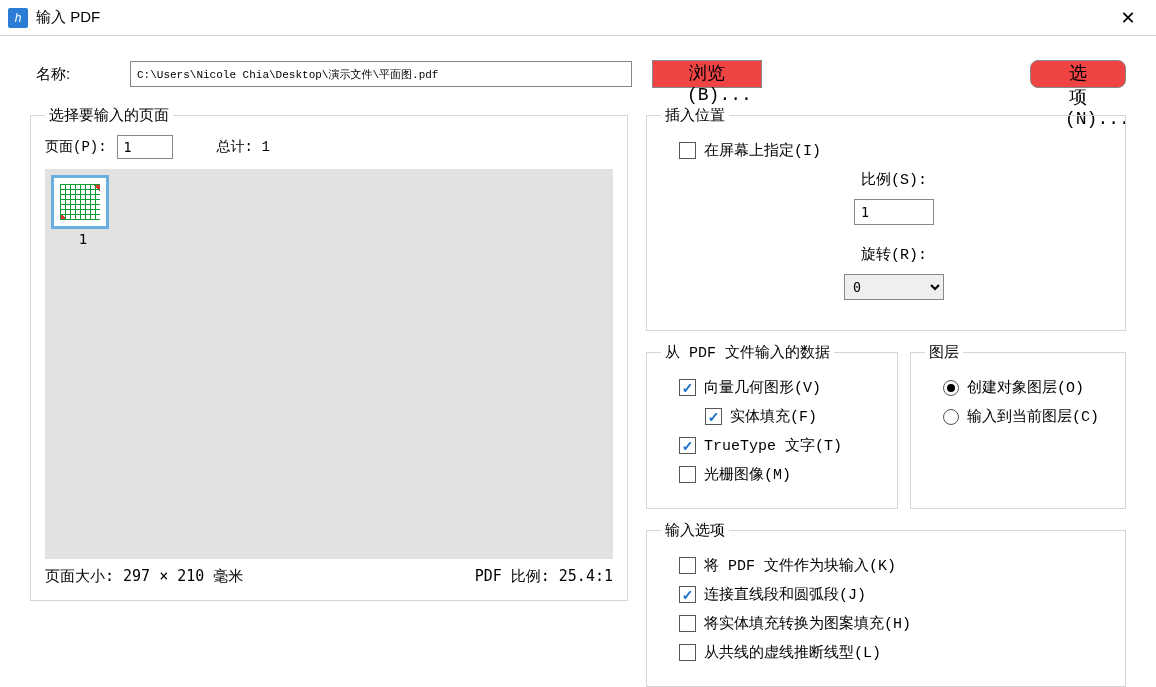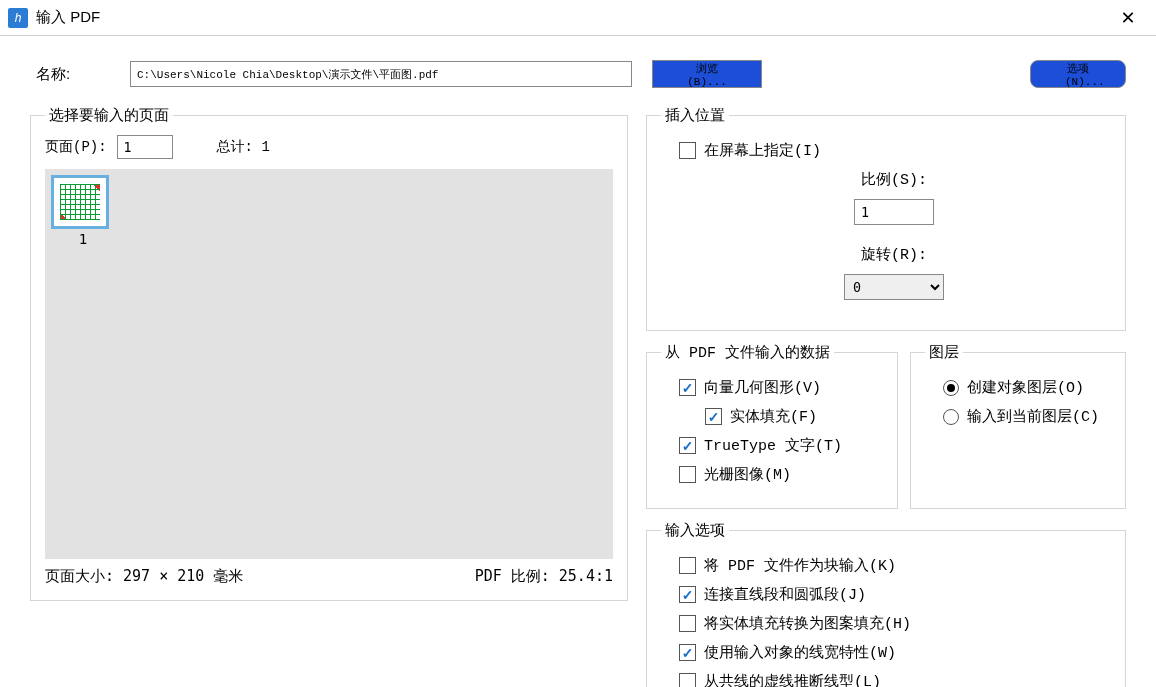--- a/index.html
+++ b/index.html
@@ -57,24 +57,24 @@
       width: 502px;
       height: 26px;
       border: 1px solid #888;
       padding: 2px 6px;
       font-family: Consolas, "Courier New", monospace;
       font-size: 11px;
     }
     .btn {
       height: 28px;
       border: 1px solid #888;
-      background: #1d4ed8;
+      background: #ef4444;
       padding: 0 34px;
       font-family: Consolas, "Courier New", monospace;
-      font-size: 11px;
+      font-size: 18px;
       cursor: pointer;
     }
     .browse-btn { width: 110px; }
     .options-btn { width: 96px; margin-left: auto; border-radius: 8px; }
     .main-columns {
       display: flex;
       gap: 18px;
     }
     .left-col { width: 598px; }
     .right-col { flex: 1; }
@@ -337,24 +337,20 @@
         </div>
         <div class="chk-row">
           <span class="chk checked"></span>
           <span class="mono-label">连接直线段和圆弧段(J)</span>
         </div>
         <div class="chk-row">
           <span class="chk"></span>
           <span class="mono-label">将实体填充转换为图案填充(H)</span>
         </div>
         <div class="chk-row">
-          <span class="chk checked"></span>
-          <span class="mono-label">使用输入对象的线宽特性(W)</span>
-        </div>
-        <div class="chk-row">
           <span class="chk"></span>
           <span class="mono-label">从共线的虚线推断线型(L)</span>
         </div>
       </fieldset>
     </div>
   </div>
 
   <div class="footer-btns">
     <div class="badge">1</div>
     <button class="btn ok-btn">确定</button>

